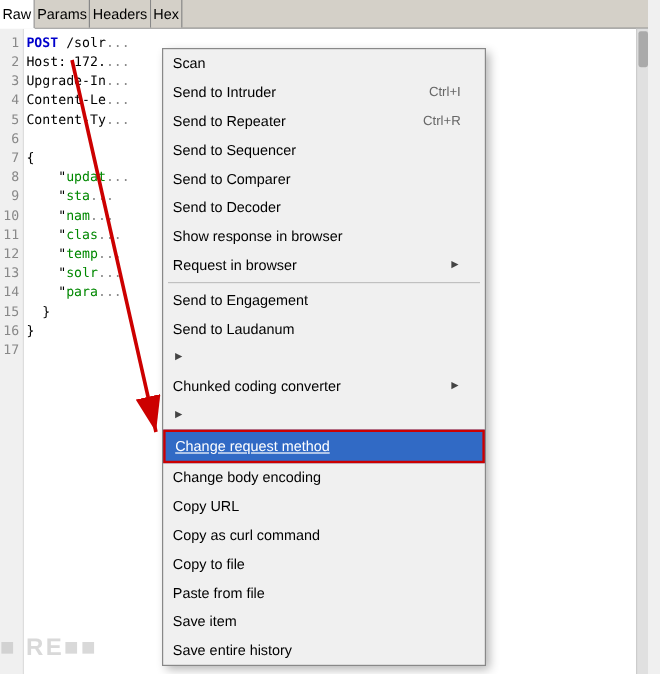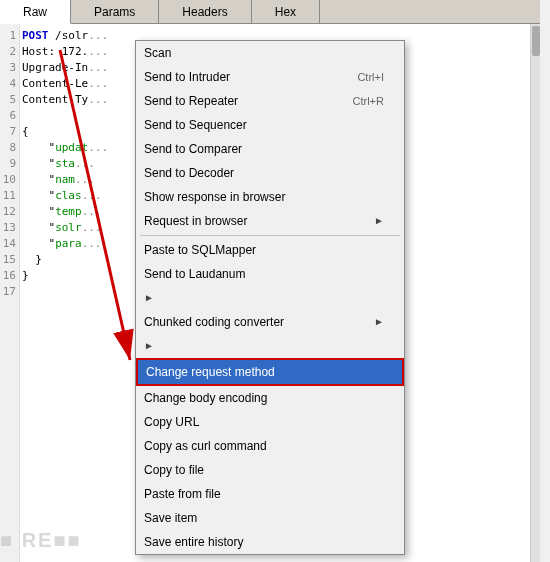--- a/index.html
+++ b/index.html
@@ -24,21 +24,21 @@
     }
 
     
     .tab-bar {
       display: flex;
       background: #d4d0c8;
       border-bottom: 1px solid #888;
       height: 24px;
     }
     .tab {
-      padding: 3px 23px;
+      padding: 3px 2px;
       border-right: 1px solid #888;
       cursor: pointer;
       font-size: 12px;
       display: flex;
       align-items: center;
       background: #d4d0c8;
     }
     .tab.active {
       background: #ffffff;
       border-bottom: 1px solid #ffffff;
@@ -120,20 +120,21 @@
       display: flex;
       align-items: center;
       justify-content: space-between;
       color: #000;
       line-height: 18px;
     }
     .menu-item.highlighted {
       background: #316ac5;
       color: #fff;
       border: 2px solid #cc0000;
+      text-decoration: underline;
     }
     .menu-item .shortcut {
       color: #666;
       font-size: 11px;
     }
     .menu-item .arrow {
       font-size: 10px;
       color: #444;
     }
     .menu-separator {
@@ -249,21 +250,21 @@
   </div>
   <div class="menu-item">
     <span>Show response in browser</span>
   </div>
   <div class="menu-item">
     <span>Request in browser</span>
     <span class="arrow">►</span>
   </div>
   <div class="menu-separator"></div>
   <div class="menu-item">
-    <span>Paste to SQLMapper</span>
+    <span>Send to Engagement</span>
   </div>
   <div class="menu-item">
     <span>Send to Laudanum</span>
   </div>
   <div class="menu-item">
     <span class="arrow">►</span>
   </div>
   <div class="menu-item">
     <span>Chunked coding converter</span>
     <span class="arrow">►</span>

